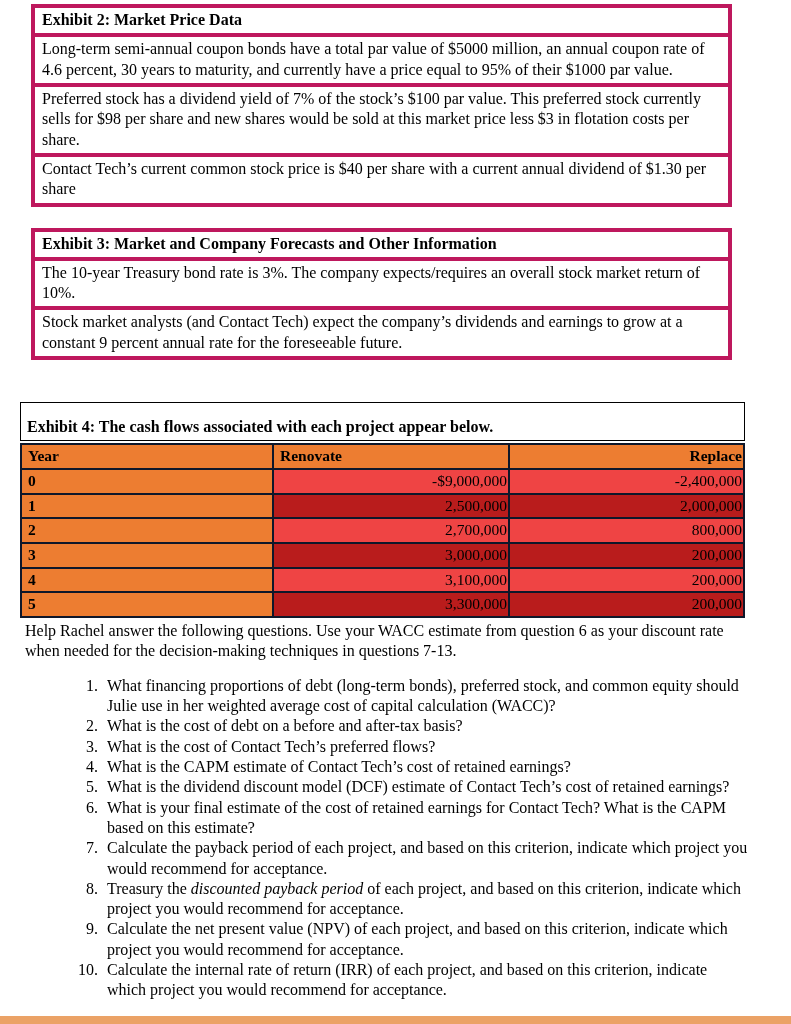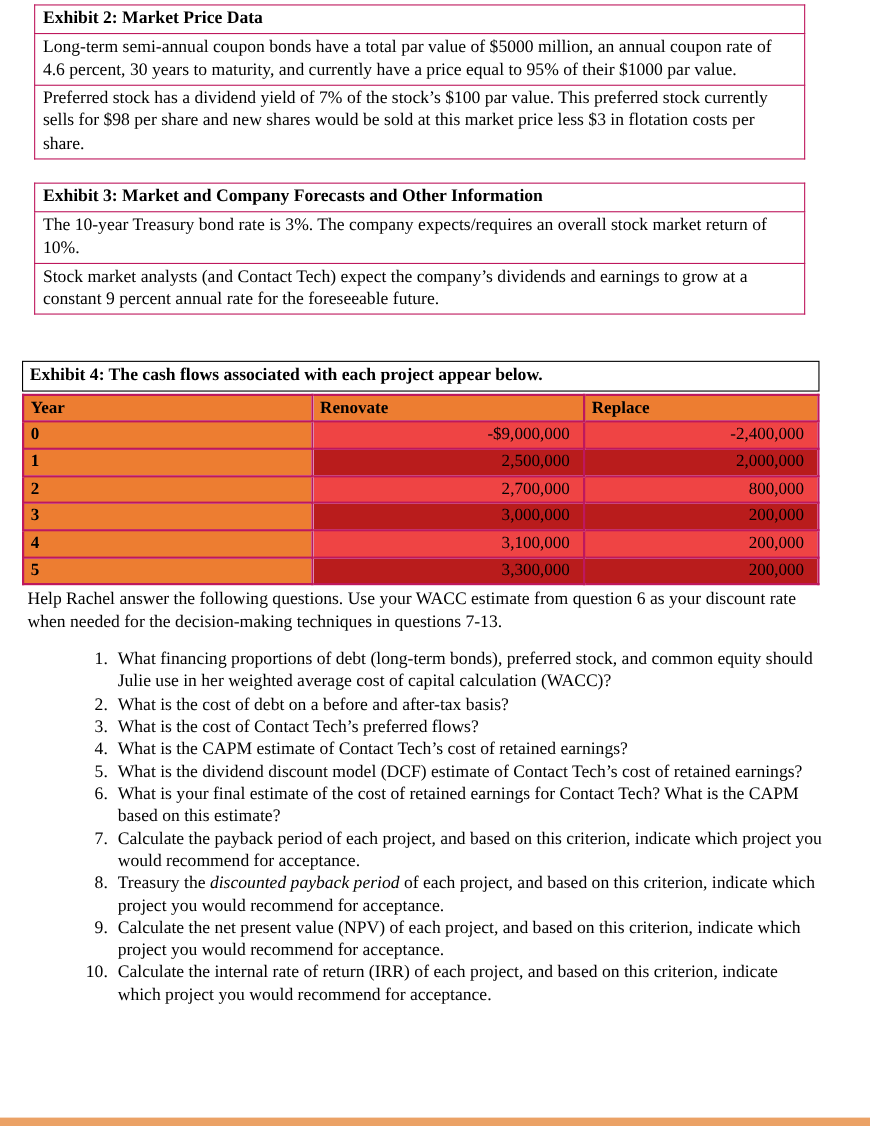--- a/index.html
+++ b/index.html
@@ -5,35 +5,35 @@
   html,body{margin:0;padding:0;}
   body{
     width:791px;height:1024px;background:#ffffff;color:#000;
     font-family:"Liberation Serif","DejaVu Serif",serif;
     font-size:16px;line-height:1.27;position:relative;overflow:hidden;
   }
   .page{padding-top:4px;}
 
   
   .exhibit{width:701px;margin-left:31px;border-collapse:collapse;}
-  .exhibit td{border:1px solid #be185d;padding:2px 7px 3px 7px;vertical-align:top;}
+  .exhibit td{border:4px solid #be185d;padding:2px 7px 3px 7px;vertical-align:top;}
   .exhibit .title{font-weight:bold;}
 
   .gap-a{height:21px;}
   .gap-b{height:42px;}
 
   
   .ex4{margin-left:20px;width:725px;}
-  .ex4-titlebox{border:1px solid #000;font-weight:bold;padding:2px 6px 3px 6px;background:#fff;}
+  .ex4-titlebox{border:1px solid #000;font-weight:bold;padding:14px 6px 3px 6px;background:#fff;}
   .ex4-table{width:100%;border-collapse:collapse;margin-top:2px;font-size:15.5px;table-layout:fixed;}
-  .ex4-table td,.ex4-table th{border:2px solid #be185d;padding:1px 12px 2px 6px;overflow:hidden;}
+  .ex4-table td,.ex4-table th{border:2px solid #0f172a;padding:1px 1px 2px 6px;overflow:hidden;}
   .ex4-table .hdr{background:#ED7D31;font-weight:bold;}
   .hdr-year{text-align:left;width:243px;}
   .hdr-renovate{text-align:left;width:227px;}
-  .hdr-replace{text-align:left;}
+  .hdr-replace{text-align:right;}
   td.year{background:#ED7D31;font-weight:bold;text-align:left;}
   td.val{text-align:right;}
   tr.band-a td.val{background:#ef4444;}
   tr.band-b td.val{background:#b91c1c;}
 
   .intro{margin:3px 45px 0 25px;}
 
   .qlist{margin:14px 42px 0 60px;}
   .q{display:flex;}
   .qnum{flex:0 0 38px;width:38px;text-align:right;}
@@ -50,20 +50,23 @@
   <table class="exhibit">
     <tbody>
       <tr>
         <td class="title">Exhibit 2:  Market Price Data</td>
       </tr>
       <tr>
         <td>Long-term semi-annual coupon bonds have a total par value of $5000 million, an annual coupon rate of 4.6 percent, 30 years to maturity, and currently have a price equal to 95% of their $1000 par value.</td>
       </tr>
       <tr>
         <td>Preferred stock has a dividend yield of 7% of the stock’s $100 par value.  This preferred stock currently sells for $98 per share and new shares would be sold at this market price less $3 in flotation costs per share.</td>
+      </tr>
+      <tr>
+        <td>Contact Tech’s current common stock price is $40 per share with a current annual dividend of $1.30 per share</td>
       </tr>
     </tbody>
   </table>
 
   <div class="gap-a"></div>
 
   <table class="exhibit">
     <tbody>
       <tr>
         <td class="title">Exhibit 3: Market and Company Forecasts and Other Information</td>

